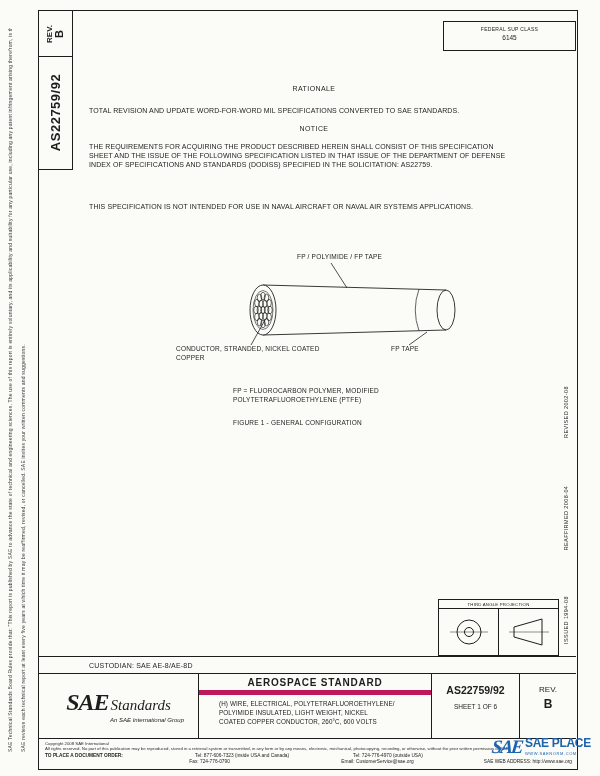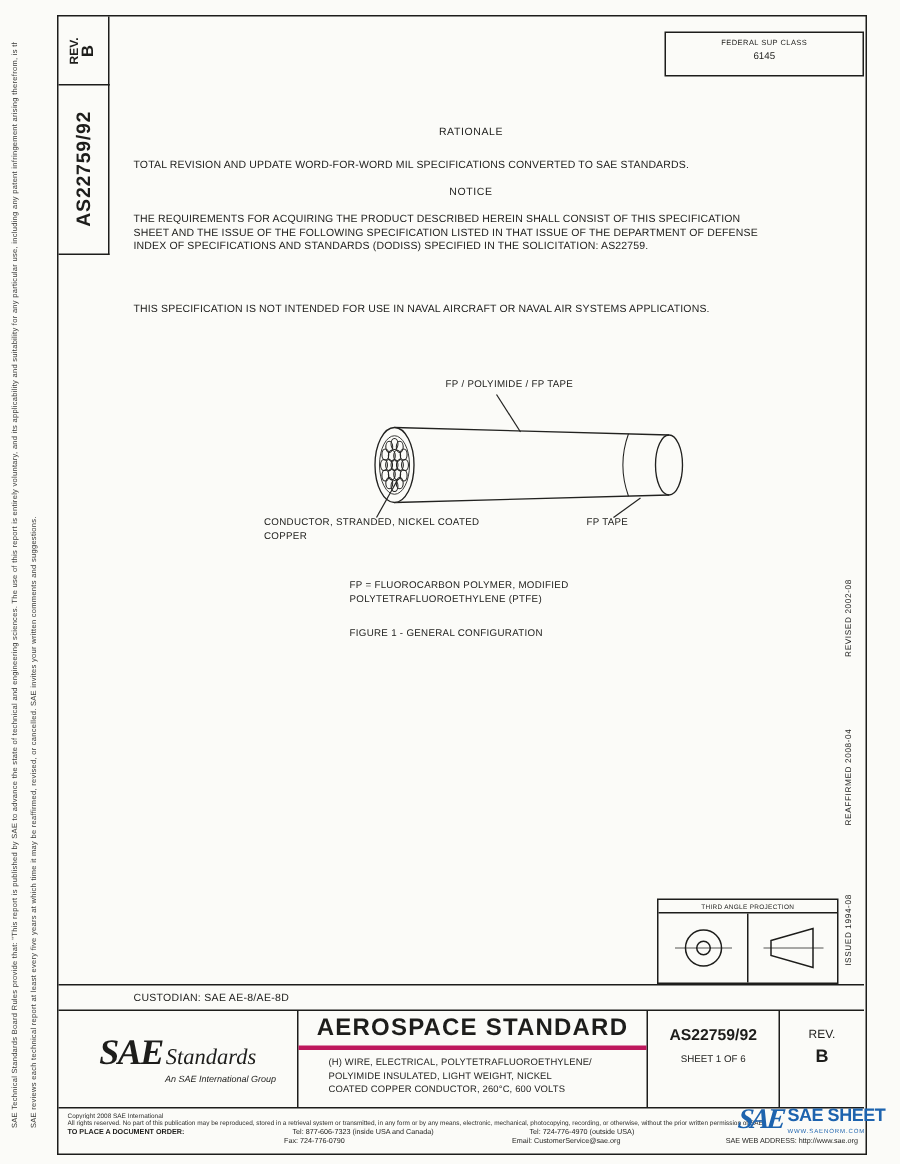--- a/index.html
+++ b/index.html
@@ -46,22 +46,22 @@
              align-items:center;padding-left:50px;font-size:7px;letter-spacing:.2px;}
   .titleblock{left:0;top:663px;width:537px;height:65px;border-bottom:1.4px solid #1d1d1b;
               box-sizing:border-box;display:flex;}
   .tb-logo{width:160px;border-right:1.4px solid #1d1d1b;box-sizing:border-box;
            display:flex;flex-direction:column;align-items:center;justify-content:center;}
   .logo-row{display:flex;align-items:baseline;font-family:"Liberation Serif",serif;}
   .logo-sae{font-weight:bold;font-style:italic;font-size:24px;letter-spacing:-1px;}
   .logo-aero{font-style:italic;font-size:15px;margin-left:2px;}
   .logo-sub{font-size:6px;font-style:italic;margin-top:1px;align-self:flex-end;margin-right:14px;}
   .tb-center{flex:1;border-right:1.4px solid #1d1d1b;box-sizing:border-box;}
-  .tb-head{font-size:16px;font-weight:bold;letter-spacing:.8px;text-align:center;
-           padding:3px 0 2px 0;border-bottom:3px solid #be185d;}
+  .tb-head{font-size:10px;font-weight:bold;letter-spacing:.8px;text-align:center;
+           padding:3px 0 2px 0;border-bottom:5px solid #be185d;}
   .tb-desc{font-size:6.3px;line-height:1.45;padding:4px 0 0 20px;letter-spacing:.1px;}
   .tb-number{width:88px;border-right:1.4px solid #1d1d1b;box-sizing:border-box;text-align:center;}
   .tb-docnum{font-weight:bold;font-size:10.5px;margin-top:10px;}
   .tb-sheet{font-size:6.5px;margin-top:7px;}
   .tb-rev{flex-basis:56px;text-align:center;}
   .tb-revlabel{font-size:8px;margin-top:11px;}
   .tb-revvalue{font-weight:bold;font-size:12px;margin-top:3px;}
   
   .footer{left:0;top:728px;width:537px;height:28px;box-sizing:border-box;padding:2px 4px 0 6px;}
   .copy{font-size:4.3px;color:#2c2c2a;white-space:nowrap;overflow:hidden;}
@@ -226,18 +226,18 @@
         <span class="oc3">Email: CustomerService@sae.org</span>
         <span>SAE WEB ADDRESS: http://www.sae.org</span>
       </div>
     </div>
 
   </div>
 
   <div class="abs watermark">
     <div class="wm-logo">SAE</div>
     <div class="wm-right">
-      <div class="wm-name">SAE SHEET</div>
+      <div class="wm-name">SAE PLACE</div>
       <div class="wm-tag">WWW.SAENORM.COM</div>
     </div>
   </div>
 
 </div>
 
 </body></html>

